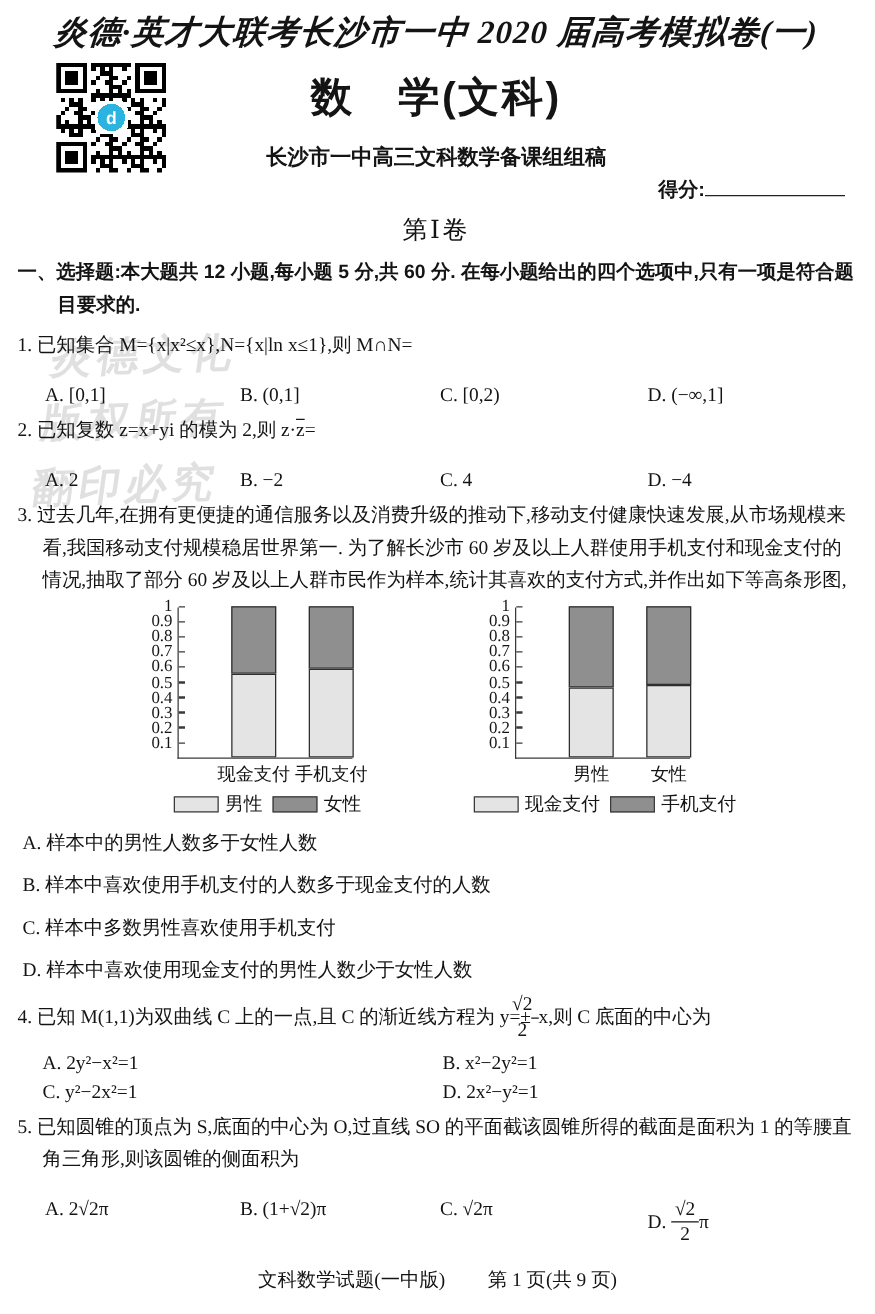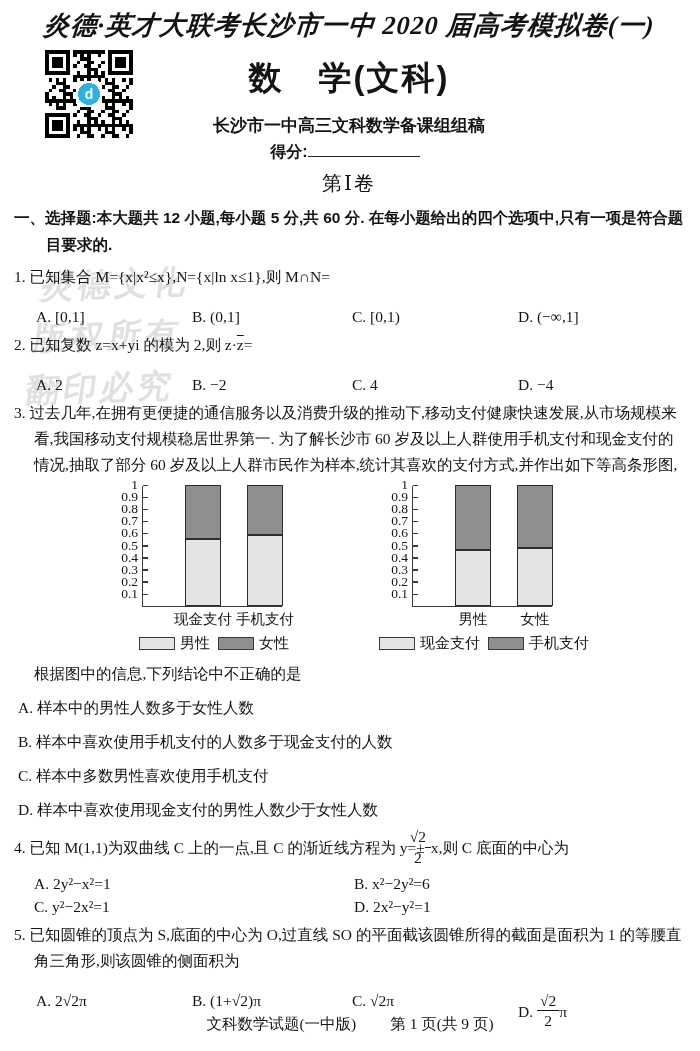--- a/index.html
+++ b/index.html
@@ -13,21 +13,21 @@
     transform:skewX(-10deg) rotate(-2deg); line-height:52px; pointer-events:none; }
   .content { position:relative; z-index:1; }
 
   .exam-title { text-align:center; font-size:26px; font-weight:bold; font-style:italic;
     letter-spacing:1px; line-height:36px; margin-top:2px; transform:skewX(-4deg); }
   .qr { position:absolute; left:31px; top:42px; }
   .subject-title { text-align:center; font-size:33px; font-weight:bold; margin-top:12px;
     font-family:"Liberation Sans","DejaVu Sans",sans-serif; letter-spacing:2px; }
   .prepared { text-align:center; font-size:17px; font-weight:bold; margin-top:13px;
     font-family:"Liberation Sans","DejaVu Sans",sans-serif; }
-  .score-row { text-align:center; margin-top:4px; padding-right:8px; font-size:16px;
+  .score-row { text-align:right; margin-top:4px; padding-right:8px; font-size:16px;
     font-family:"Liberation Sans","DejaVu Sans",sans-serif; font-weight:bold; }
   .score-line { display:inline-block; width:112px; border-bottom:1.4px solid #222; height:16px; }
   .volume { text-align:center; font-size:20px; margin-top:7px; letter-spacing:2px; }
 
   .instructions { margin-top:7px; font-size:15.5px; font-weight:bold; line-height:27px;
     font-family:Liberation Sans, sans-serif;
     padding-left:32px; text-indent:-32px; }
 
   .q { font-size:15.5px; line-height:26px; margin-top:6px; padding-left:20px; text-indent:-20px; }
   .opts4 { display:grid; grid-template-columns:156px 160px 166px 1fr; padding-left:22px;
@@ -284,21 +284,21 @@
     </div>
 
     <div class="volume">第Ⅰ卷</div>
 
     <div class="instructions">一、选择题:本大题共 12 小题,每小题 5 分,共 60 分. 在每小题给出的四个选项中,只有一项是符合题目要求的.</div>
 
     <div class="q">1. 已知集合 M={x|x²≤x},N={x|ln x≤1},则 M∩N=</div>
     <div class="opts4">
       <span>A. [0,1]</span>
       <span>B. (0,1]</span>
-      <span>C. [0,1)</span>
+      <span>C. [0,2)</span>
       <span>D. (−∞,1]</span>
     </div>
 
     <div class="q"><span>2. 已知复数 z=x+yi 的模为 2,则 z·</span><span class="ol">z</span><span>=</span></div>
     <div class="opts4">
       <span>A. 2</span>
       <span>B. −2</span>
       <span>C. 4</span>
       <span>D. −4</span>
     </div>
@@ -389,30 +389,29 @@
               <span>现金支付</span>
             </span>
             <span class="legend-item">
               <span class="swatch" style="background: rgb(143, 143, 143);"></span>
               <span>手机支付</span>
             </span>
           </div>
       </div>
     </div>
 
-    <div class="note">根据图中的信息,下列结论中不正确的是</div>
     <div class="optline">A. 样本中的男性人数多于女性人数</div>
     <div class="optline">B. 样本中喜欢使用手机支付的人数多于现金支付的人数</div>
     <div class="optline">C. 样本中多数男性喜欢使用手机支付</div>
     <div class="optline">D. 样本中喜欢使用现金支付的男性人数少于女性人数</div>
 
     <div class="q"><span>4. 已知 M(1,1)为双曲线 C 上的一点,且 C 的渐近线方程为 y=±</span><span class="frac"><span class="num">√2</span><span class="den">2</span></span><span>x,则 C 底面的中心为</span></div>
     <div class="opts2">
       <span>A. 2y²−x²=1</span>
-      <span>B. x²−2y²=6</span>
+      <span>B. x²−2y²=1</span>
       <span>C. y²−2x²=1</span>
       <span>D. 2x²−y²=1</span>
     </div>
 
     <div class="q">5. 已知圆锥的顶点为 S,底面的中心为 O,过直线 SO 的平面截该圆锥所得的截面是面积为 1 的等腰直角三角形,则该圆锥的侧面积为</div>
     <div class="opts4">
       <span>A. 2√2π</span>
       <span>B. (1+√2)π</span>
       <span>C. √2π</span>
       <span><span>D. </span><span class="frac"><span class="num">√2</span><span class="den">2</span></span><span>π</span></span>

